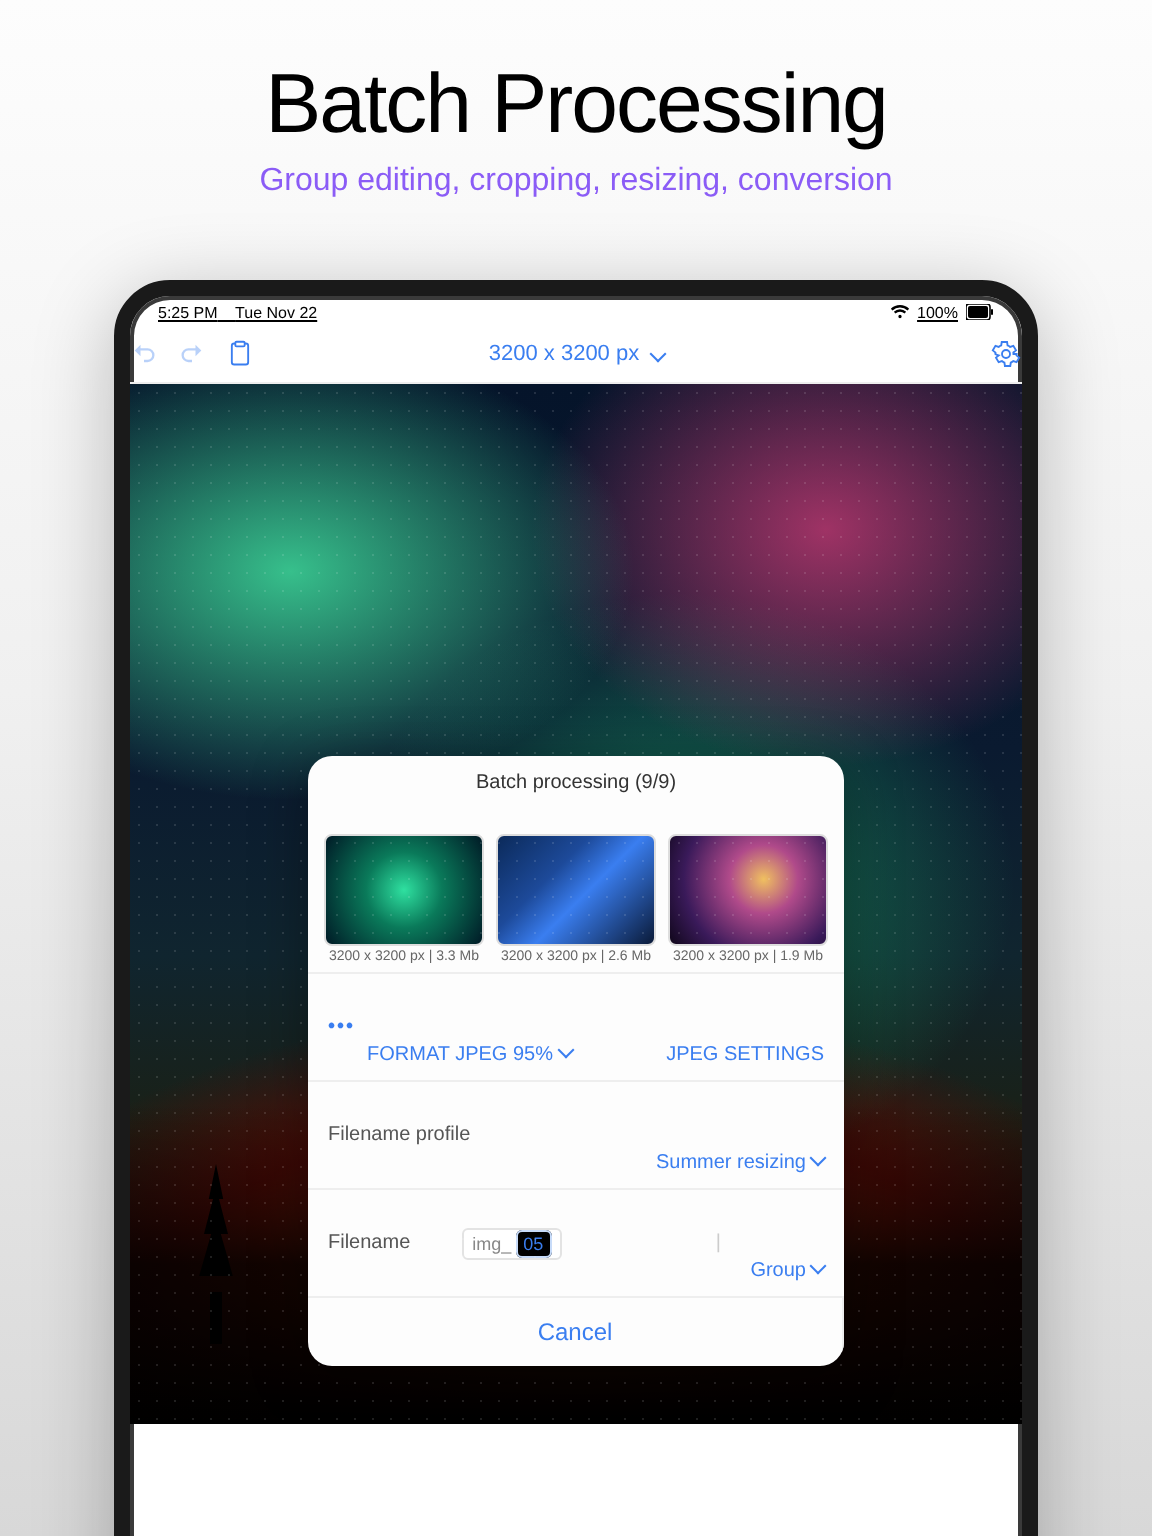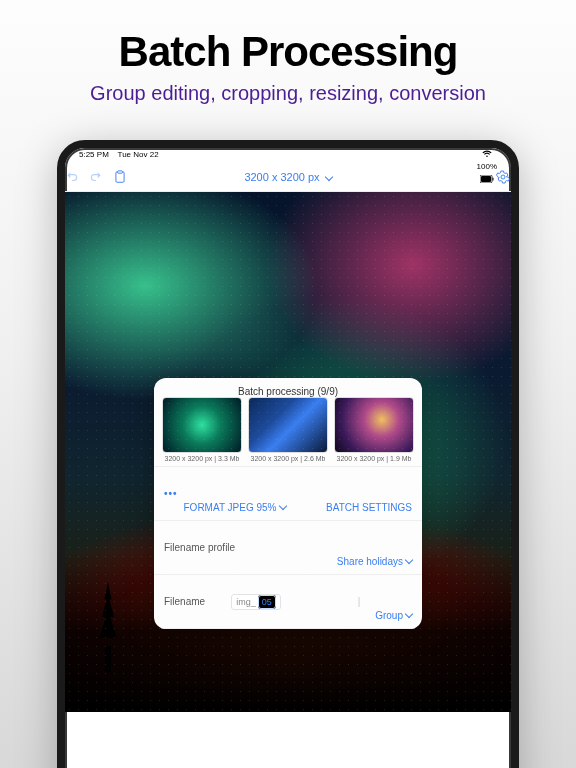--- a/index.html
+++ b/index.html
@@ -6,56 +6,57 @@
   body {
     width: 576px; height: 768px;
     background: linear-gradient(180deg, #fdfdfd 0%, #f0f0f0 45%, #d8d8d8 100%);
     font-family: -apple-system, "Helvetica Neue", Arial, sans-serif;
     overflow: hidden;
     position: relative;
   }
   .promo-title {
     text-align: center;
     font-size: 42px;
-    font-weight: 700;
+    font-weight: 400;
     letter-spacing: -1px;
     margin-top: 28px;
     color: #000;
     font-family: "Arial Black", Arial, sans-serif;
   }
   .promo-sub {
     text-align: center;
-    font-size: 20px;
+    font-size: 16px;
     font-weight: 500;
     margin-top: 6px;
-    color: #4c1d95;
+    color: #8b5cf6;
   }
   
   .tablet {
     position: absolute;
     left: 50%; transform: translateX(-50%);
     top: 140px;
     width: 462px;
     height: 700px;
     background: #fff;
     border: 8px solid #1a1a1a;
     border-radius: 28px;
     box-shadow: 0 8px 40px rgba(0,0,0,.25), inset 0 0 0 2px #3a3a3a;
     overflow: hidden;
   }
   .status-bar {
     height: 14px;
     display: flex;
     justify-content: space-between;
-    align-items: flex-start;
+    align-items: center;
     font-size: 8px;
     padding: 2px 14px 0;
     color: #000;
-  }
-  .status-right { display:flex; gap:4px; align-items:center;flex-direction:column;}
+    text-decoration: underline;
+  }
+  .status-right { display:flex; gap:4px; align-items:center;}
   .toolbar {
     height: 30px;
     display: flex;
     align-items: center;
     justify-content: space-between;
     padding: 0 0;
     border-bottom: 1px solid #eee;
   }
   .toolbar .left, .toolbar .right { display:flex; gap:10px; align-items:center; width:90px;}
   .toolbar .right { justify-content:flex-end;}
@@ -96,21 +97,21 @@
     position:absolute;
     left:50%; top:186px;
     transform:translateX(-50%);
     width:268px;
     background:#fdfdfd;
     border-radius:12px;
     box-shadow:0 6px 28px rgba(0,0,0,.35);
     font-size:10px;
     overflow:hidden;
   }
-  .modal-title{ text-align:center; padding:8px 0 0; font-size:10px; color:#333;}
+  .modal-title{ text-align:center; padding:8px 0 20px; font-size:10px; color:#333;}
   .thumbs { display:flex; gap:6px; padding:0 8px 4px;}
   .thumb { flex:1; }
   .thumb-img{ height:56px; border-radius:4px; border:1px solid #ddd; }
   .t1{background:radial-gradient(circle at 50% 50%, #2fe0a0 0%, #0a7a5a 40%, #001a26 100%);}
   .t2{background:linear-gradient(135deg,#0b2a5a,#1d4a9a 35%,#3a7ef0 55%,#0a1a38 100%);}
   .t3{background:radial-gradient(circle at 60% 40%, #f0c060 0%, #b04a8a 30%, #3a1a5a 70%, #10071a 100%);}
   .thumb-cap{ font-size:7px; color:#666; text-align:center; margin-top:2px; white-space:nowrap;}
   .modal-row{
     padding:7px 10px; border-top:1px solid #eee;
     display:flex; align-items:center; gap:6px;
@@ -210,38 +211,39 @@
         <div class="thumb">
           <div class="thumb-img t3"></div>
           <div class="thumb-cap">3200 x 3200 px | 1.9 Mb</div>
         </div>
       </div>
 
       <div class="modal-row">
         <span class="dots">•••</span>
         <span class="blue chev">FORMAT JPEG 95%</span>
         <span class="grow"></span>
-        <span class="blue">BATCH SETTINGS</span>
+        <span class="blue">JPEG SETTINGS</span>
       </div>
 
       <div class="modal-row">
         <span class="gray">Filename profile</span>
         <span class="grow"></span>
-        <span class="blue chev">Share holidays</span>
+        <span class="blue chev">Summer resizing</span>
       </div>
 
       <div class="modal-row">
         <span class="gray">Filename</span>
         <span style="width:14px"></span>
         <span class="field">
           <span>img_</span><span class="seq">05</span>
         </span>
         <span class="grow"></span>
         <span style="color:#ccc;">|</span>&nbsp;
         <span class="blue chev">Group</span>
       </div>
 
       <div class="modal-actions">
+        <div>Cancel</div>
       </div>
     </div>
   </div>
 
 </div>
 
 </body></html>

